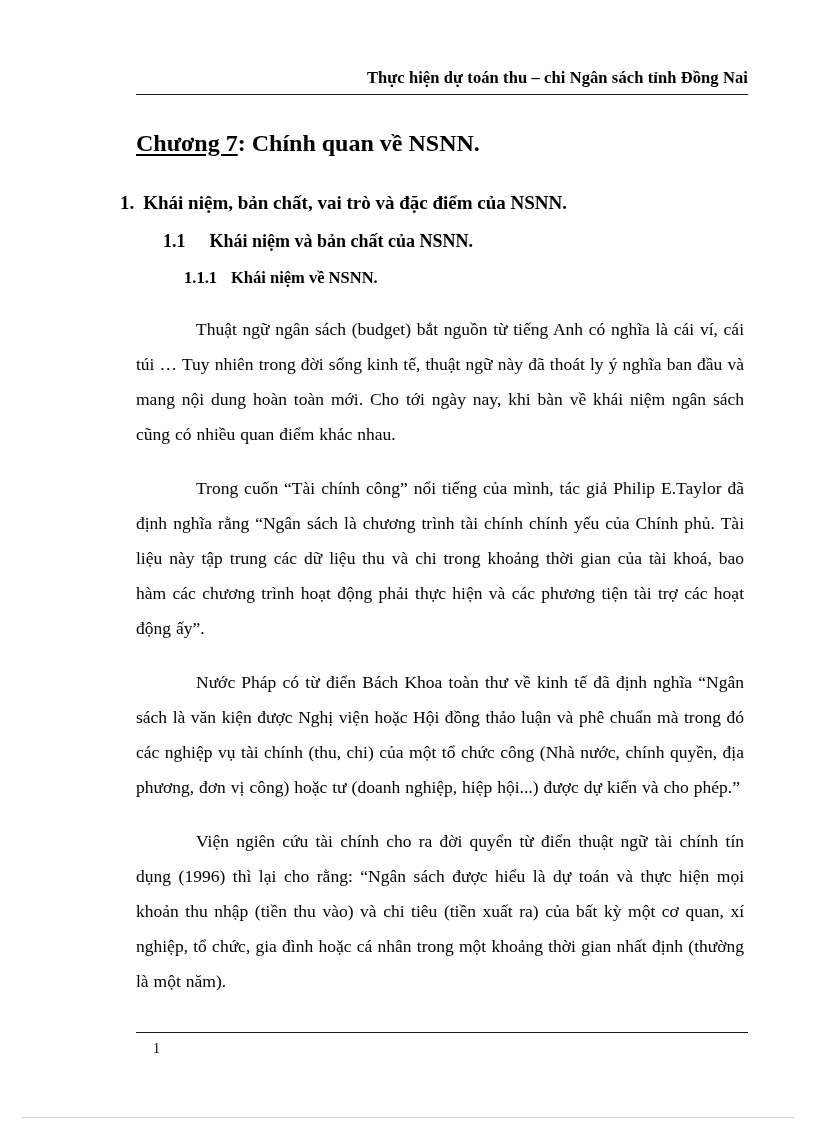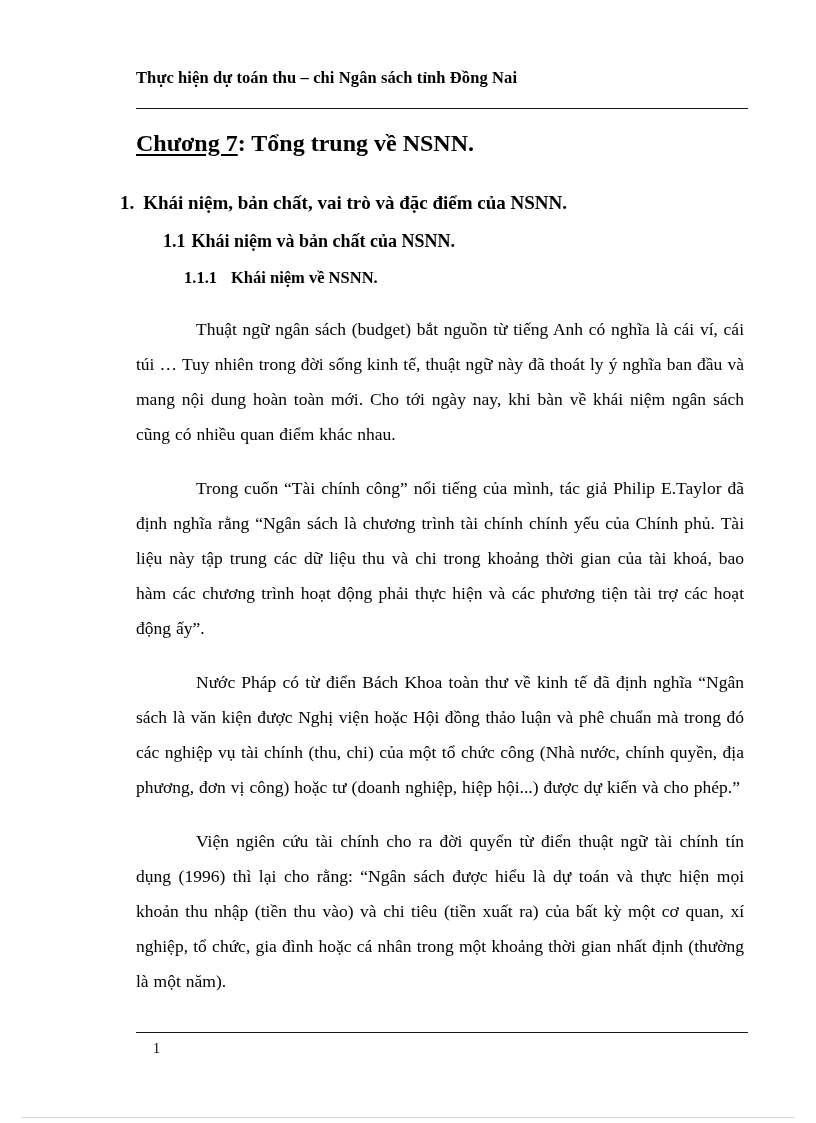--- a/index.html
+++ b/index.html
@@ -31,21 +31,22 @@
     left: 136px;
     top: 68px;
     width: 612px;
   }
   .header-text {
     font-size: 16.5px;
     font-weight: bold;
     letter-spacing: 0.1px;
     white-space: nowrap;
     line-height: 1.25;
-    padding-bottom: 18px;
+    padding-bottom: 4px;
+    text-align: right;
   }
   .header-rule {
     width: 612px;
     height: 0;
     border-top: 1.4px solid #1a1a1a;
     margin-top: 1px;
   }
 
   
   .chapter-heading {
@@ -73,21 +74,21 @@
   .h-lvl1 .num { margin-right: 9px; }
 
   .h-lvl2 {
     position: absolute;
     left: 163px;
     top: 231px;
     font-size: 18px;
     font-weight: bold;
     white-space: nowrap;
   }
-  .h-lvl2 .num { margin-right: 6px; }
+  .h-lvl2 .num { margin-right: 24px; }
 
   .h-lvl3 {
     position: absolute;
     left: 184px;
     top: 268px;
     font-size: 16.5px;
     font-weight: bold;
     white-space: nowrap;
   }
   .h-lvl3 .num { margin-right: 14px; }
@@ -143,21 +144,21 @@
 <body>
 
 <div class="page">
 
   <div class="header-block">
     <div class="header-text">Thực hiện dự toán thu – chi Ngân sách tỉnh Đồng Nai</div>
     <div class="header-rule"></div>
   </div>
 
   <div class="chapter-heading">
-    <span class="chap-label">Chương 7</span><span>: </span><span>Tổng trung về NSNN.</span>
+    <span class="chap-label">Chương 7</span><span>: </span><span>Chính quan về NSNN.</span>
   </div>
 
   <div class="h-lvl1">
     <span class="num">1.</span><span>Khái niệm, bản chất, vai trò và đặc điểm của NSNN.</span>
   </div>
 
   <div class="h-lvl2">
     <span class="num">1.1</span><span>Khái niệm và bản chất của NSNN.</span>
   </div>
 

